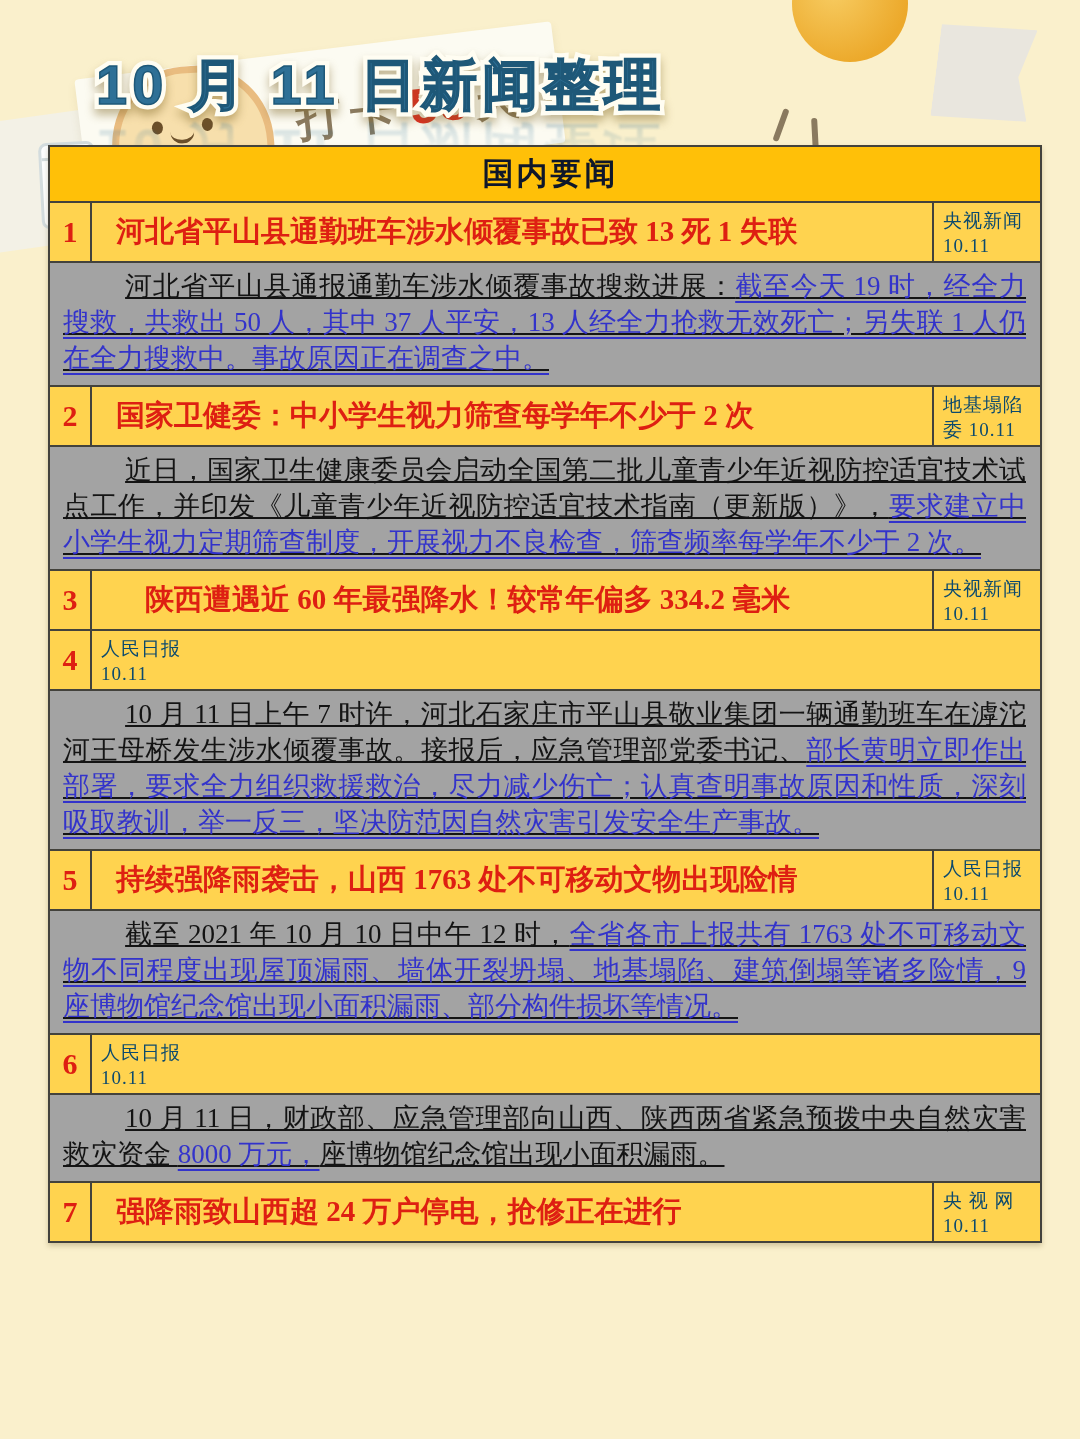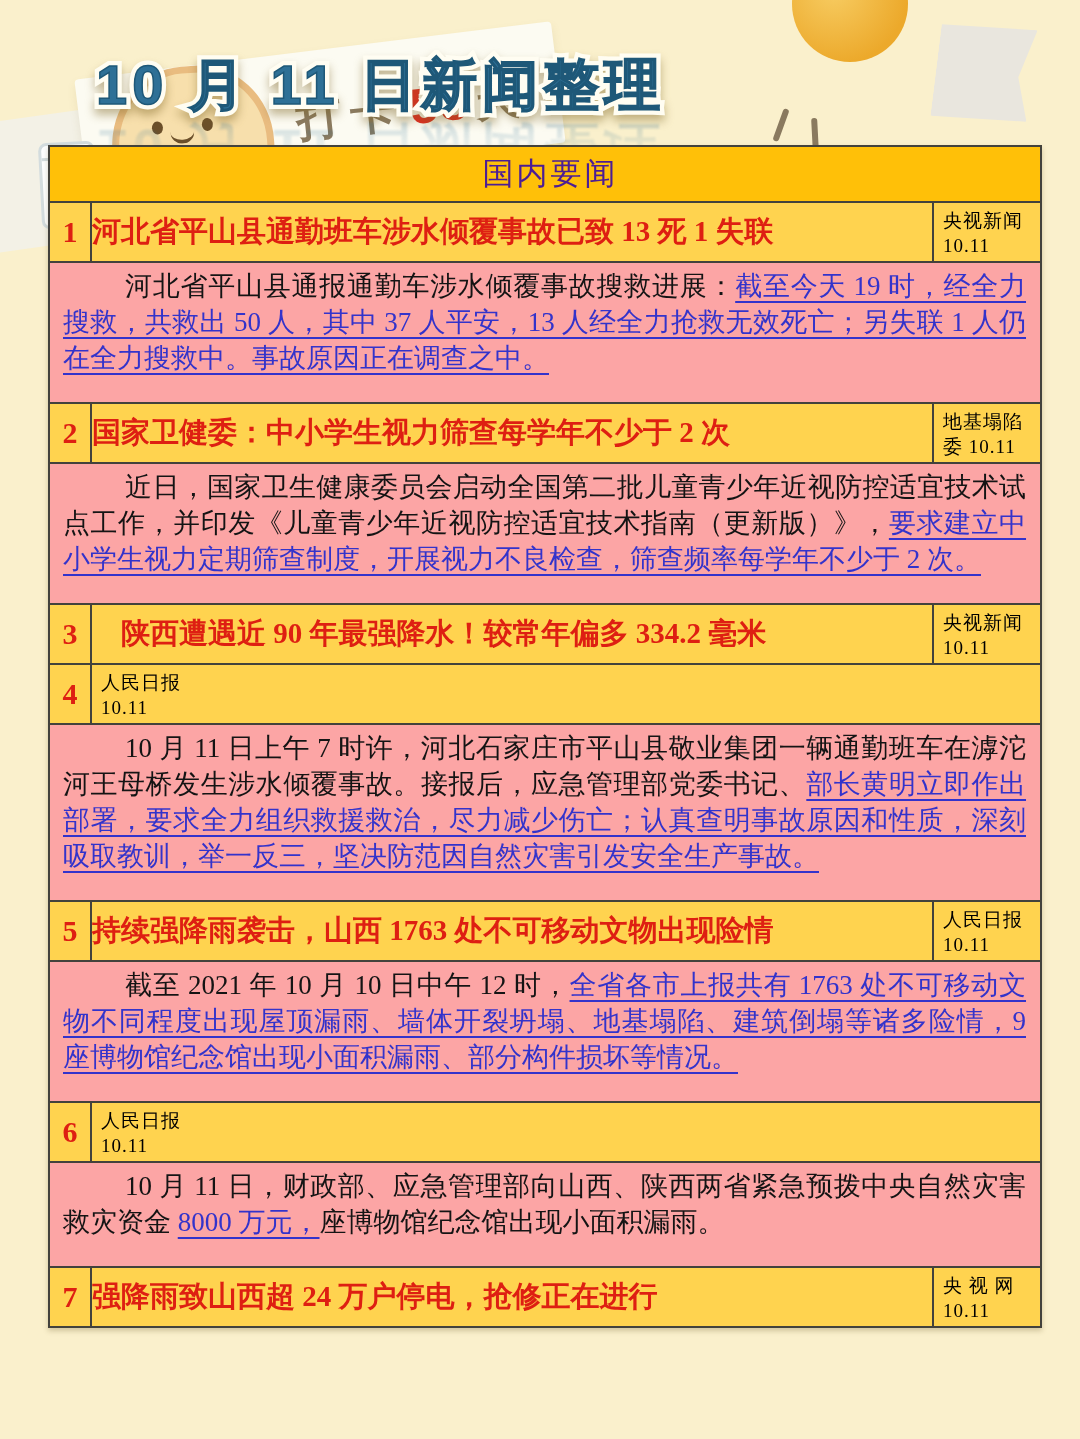--- a/index.html
+++ b/index.html
@@ -46,33 +46,33 @@
         filter:drop-shadow(0 6px 5px rgba(125,100,35,.45));}
   .title-front{position:relative;color:#2E7096;-webkit-text-stroke:1.5px #1E5878;}
   .title-reflect{display:block;transform:scaleY(-1);margin-top:-14px;opacity:.32;color:#2E7096;
         filter:blur(1px);
         -webkit-mask-image:linear-gradient(to bottom,rgba(0,0,0,0) 32%,rgba(0,0,0,.85) 100%);
         mask-image:linear-gradient(to bottom,rgba(0,0,0,0) 32%,rgba(0,0,0,.85) 100%);}
 
   
   .news-table{position:absolute;left:48px;top:145px;width:990px;background:#FFFFFF;
         border:2px solid #43423C;box-shadow:0 3px 5px rgba(90,70,20,.25);}
-  .table-header{background:#FFC008;color:#4c1d95;text-align:center;font-weight:normal;
+  .table-header{background:#FFC008;color:#0f172a;text-align:center;font-weight:bold;
         font-size:31px;line-height:54px;letter-spacing:3px;padding-left:11px;}
   .title-line{display:grid;grid-template-columns:42px 1fr 106px;background:#FFD34F;
         border-top:2px solid #43423C;}
   .cell-num{display:flex;align-items:center;justify-content:center;color:#DE1F12;
         font-weight:bold;font-size:30px;border-right:2px solid #43423C;}
   .cell-title{color:#DE1F12;font-weight:bold;font-size:29px;line-height:53px;
-        padding:2px 8px 2px 0;border-right:2px solid #43423C;}
-  .cell-source{color:#000000;font-size:19px;line-height:25px;padding:5px 4px 3px 9px;
+        padding:2px 8px 2px 24px;border-right:2px solid #43423C;}
+  .cell-source{color:#0c4a6e;font-size:19px;line-height:25px;padding:5px 4px 3px 9px;
         letter-spacing:1px;}
-  .body-line{border-top:2px solid #43423C;background:#fca5a5;color:#141414;
-        font-size:27px;line-height:36px;text-align:justify;padding:5px 14px 26px 13px;
-        text-indent:2.3em;}
+  .body-line{border-top:2px solid #43423C;background:#a3a3a3;color:#141414;
+        font-size:27px;line-height:36px;text-align:justify;padding:5px 14px 9px 13px;
+        text-indent:2.3em;text-decoration:underline;}
   .seg.link{color:#3333CB;text-decoration:underline;text-underline-offset:6px;
         text-decoration-thickness:2px;}
 </style>
 </head>
 <body>
 
 <div class="page">
 
   <div class="badge">
     <div class="paper-strip2"></div>
@@ -124,21 +124,21 @@
       <div class="cell-source">
             <div>地基塌陷</div>
             <div>委 10.11</div>
           </div>
     </div>
     <div class="body-line"><span class="seg">近日，国家卫生健康委员会启动全国第二批儿童青少年近视防控适宜技术试点工作，并印发《儿童青少年近视防控适宜技术指南（更新版）》，</span><span class="seg link">要求建立中小学生视力定期筛查制度，开展视力不良检查，筛查频率每学年不少于 2 次。</span></div>
   </div>
       <div class="news-row">
     <div class="title-line">
       <div class="cell-num">3</div>
-      <div class="cell-title">　陕西遭遇近 90 年最强降水！较常年偏多 334.2 毫米</div>
+      <div class="cell-title">　陕西遭遇近 60 年最强降水！较常年偏多 334.2 毫米</div>
       <div class="cell-source">
             <div>央视新闻</div>
             <div>10.11</div>
           </div>
     </div>
   </div>
       <div class="news-row">
     <div class="title-line">
       <div class="cell-num">4</div>
       <div class="cell-source">

